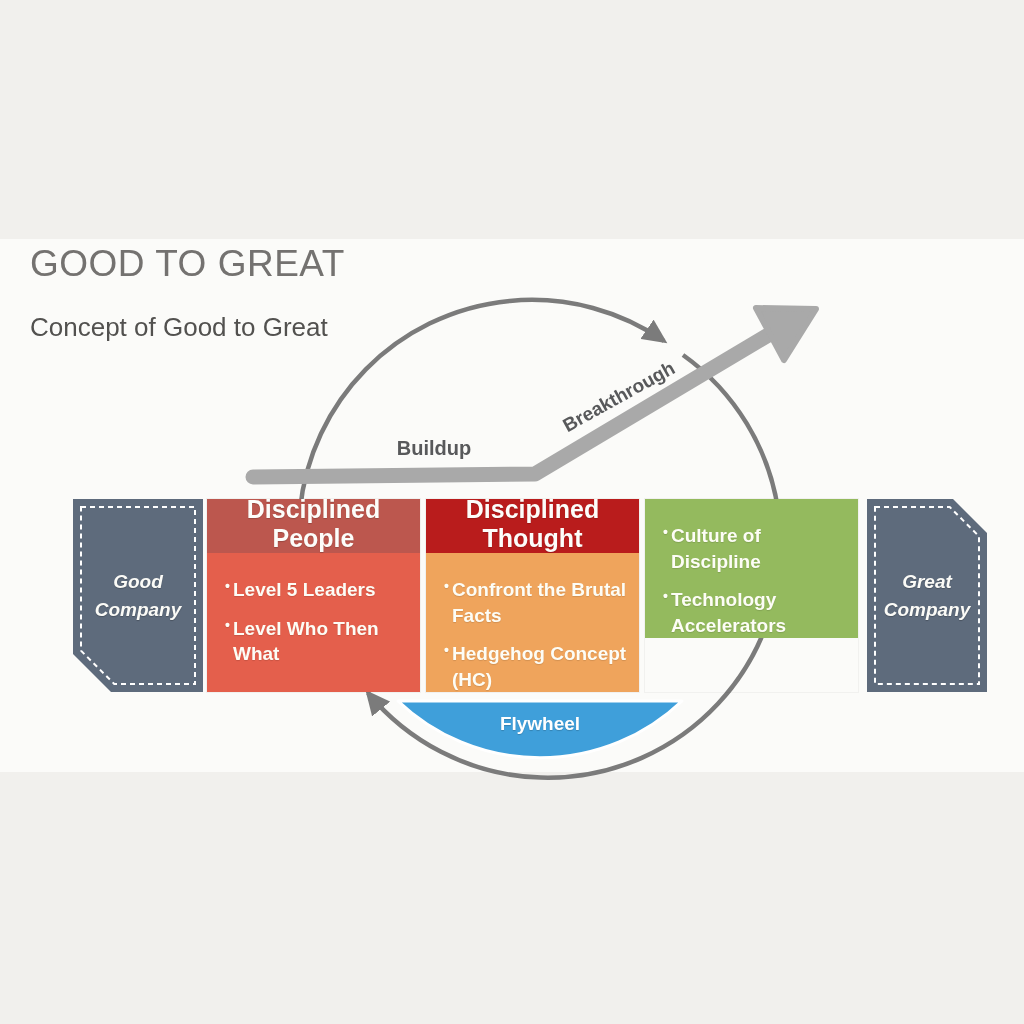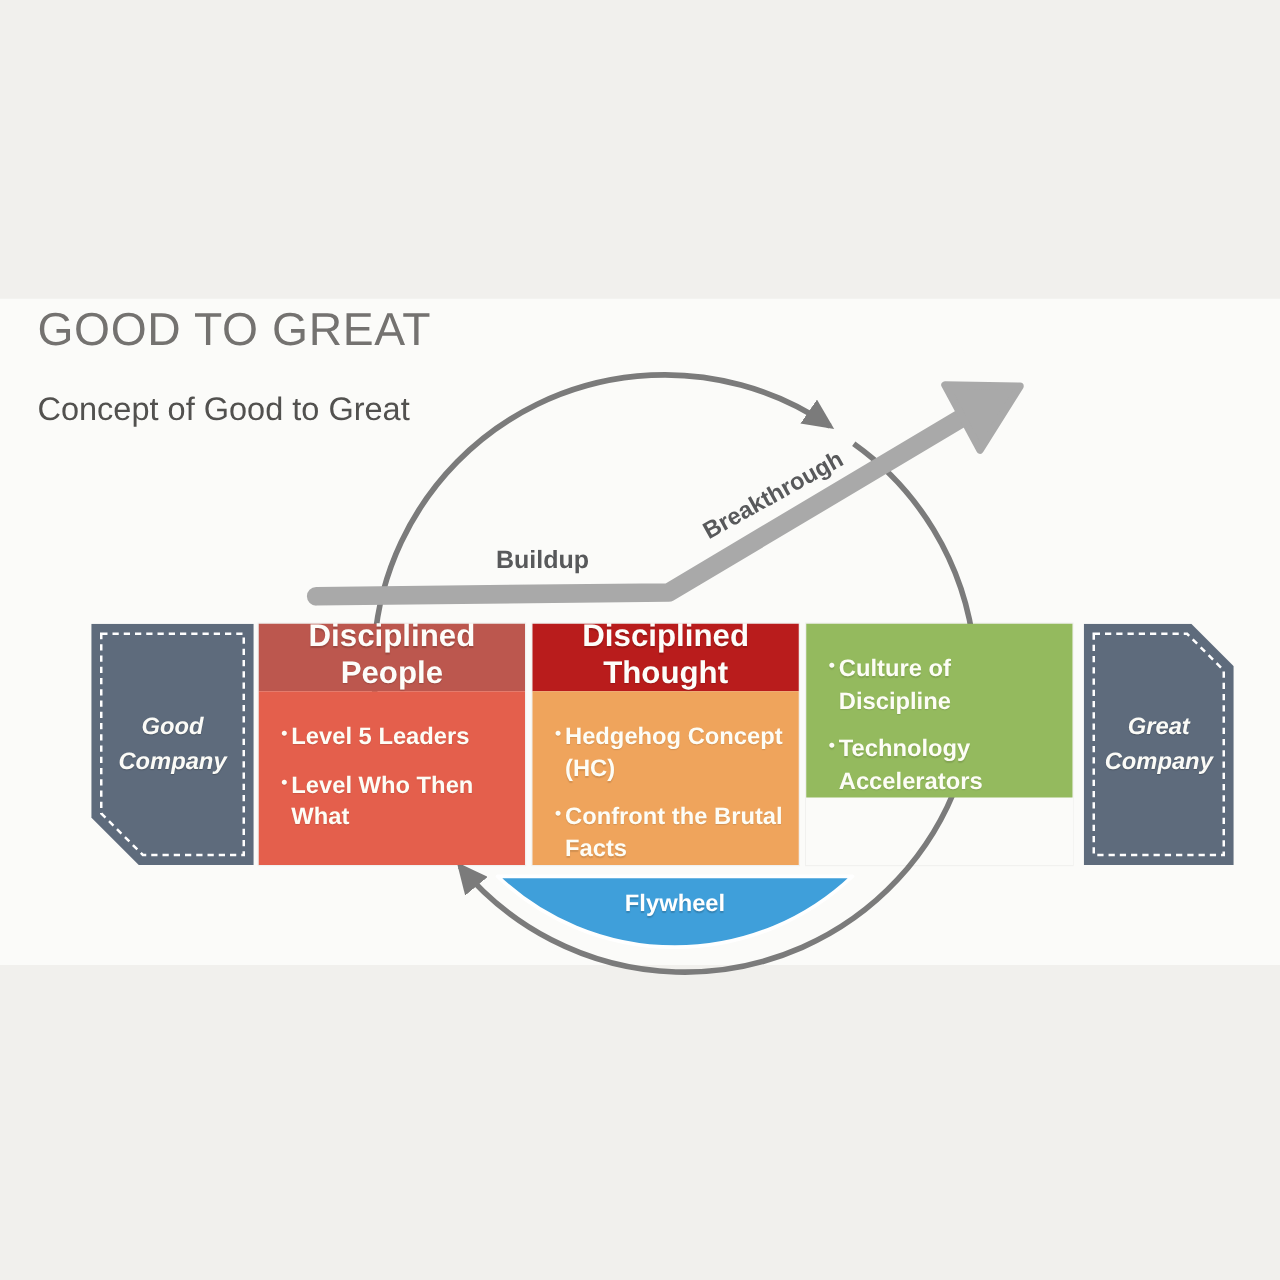--- a/index.html
+++ b/index.html
@@ -120,22 +120,22 @@
       </ul>
     </div>
   </section>
 
   <section class="pillar p1">
     <div class="pillar-header">
       <span>Disciplined Thought</span>
     </div>
     <div class="pillar-body">
       <ul>
+        <li><span>Confront the Brutal Facts</span></li>
         <li><span>Hedgehog Concept (HC)</span></li>
-        <li><span>Confront the Brutal Facts</span></li>
       </ul>
     </div>
   </section>
 
   <section class="pillar p2">
     <div class="pillar-body">
       <ul>
         <li><span>Culture of Discipline</span></li>
         <li><span>Technology Accelerators</span></li>
       </ul>

